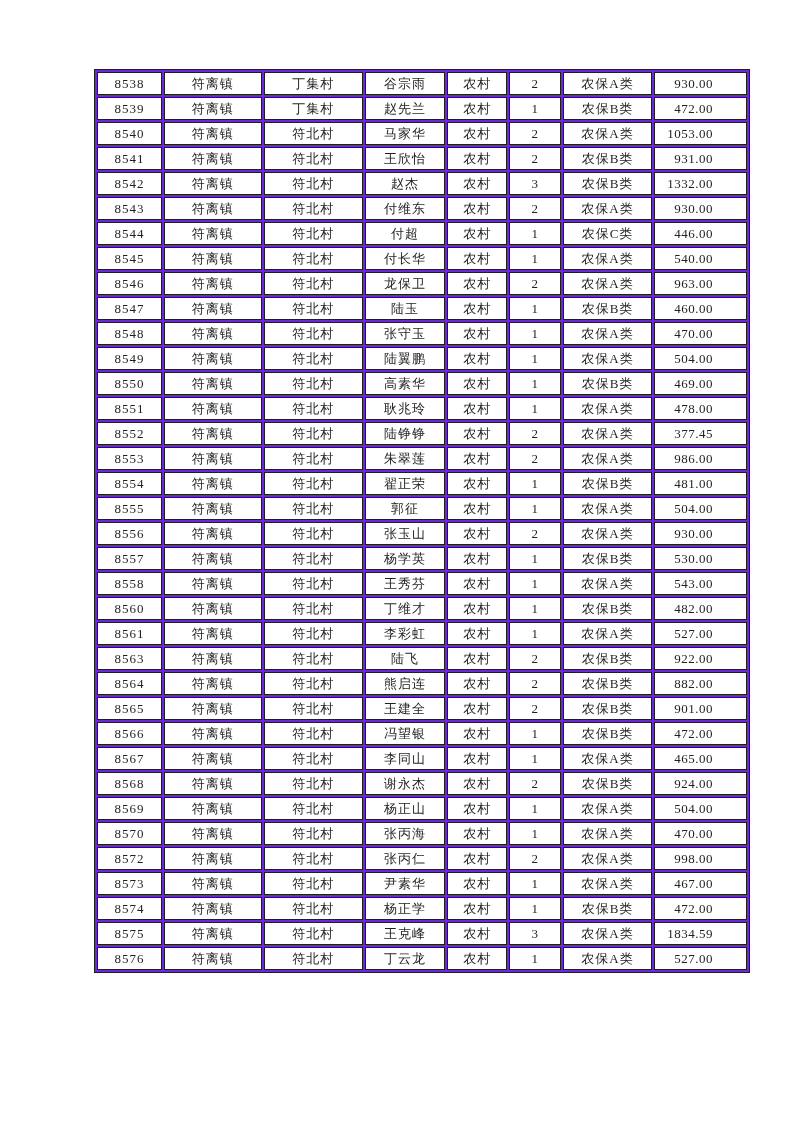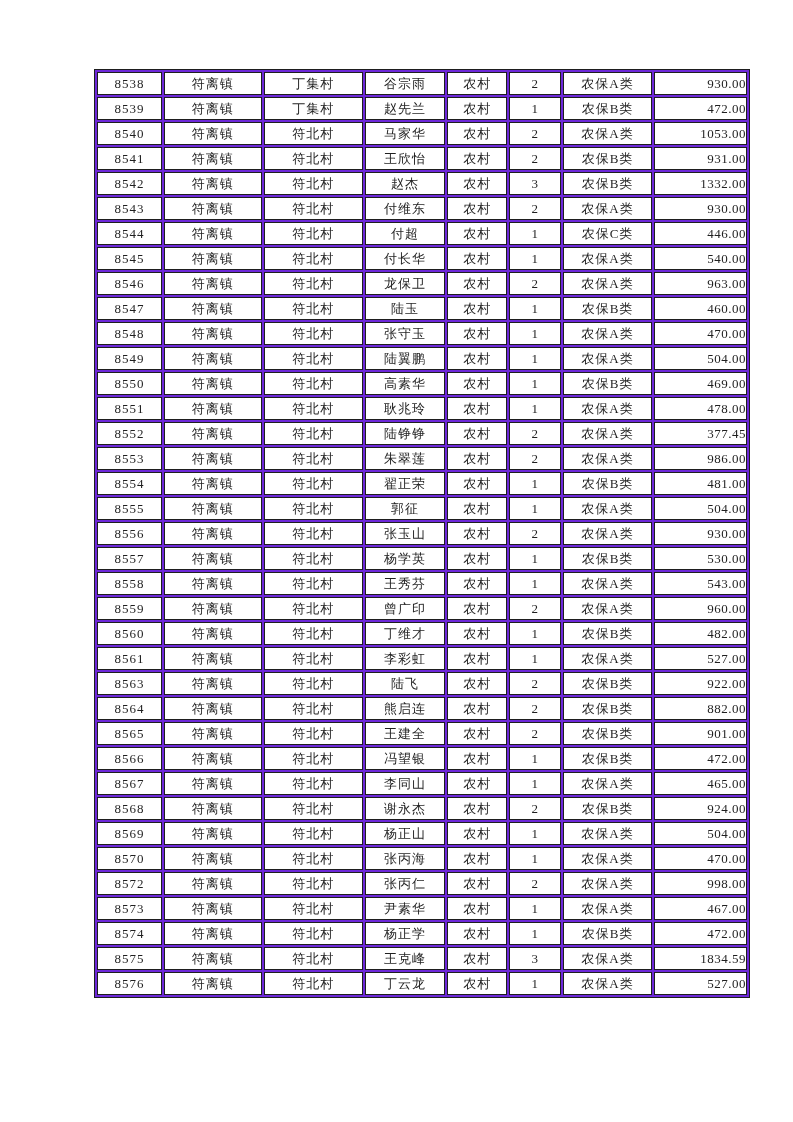--- a/index.html
+++ b/index.html
@@ -37,21 +37,21 @@
     vertical-align: middle;
     font-size: 13px;
     letter-spacing: 1px;
     white-space: nowrap;
     overflow: hidden;
     color: #1f1f1f;
     background: #ffffff;
   }
   table.sheet td.amount {
     text-align: right;
-    padding-right: 0;
+    padding-right: 33px;
     letter-spacing: 0.5px;
   }
   col.c-recordno { width: 65px; }
   col.c-town     { width: 97px; }
   col.c-village  { width: 99px; }
   col.c-name     { width: 80px; }
   col.c-restype  { width: 60px; }
   col.c-count    { width: 52px; }
   col.c-category { width: 88px; }
   col.c-amount   { width: 93px; }
@@ -276,30 +276,20 @@
     <td>8558</td>
     <td>符离镇</td>
     <td>符北村</td>
     <td>王秀芬</td>
     <td>农村</td>
     <td>1</td>
     <td>农保A类</td>
     <td class="amount">543.00</td>
   </tr>
         <tr>
-    <td>8559</td>
-    <td>符离镇</td>
-    <td>符北村</td>
-    <td>曾广印</td>
-    <td>农村</td>
-    <td>2</td>
-    <td>农保A类</td>
-    <td class="amount">960.00</td>
-  </tr>
-        <tr>
     <td>8560</td>
     <td>符离镇</td>
     <td>符北村</td>
     <td>丁维才</td>
     <td>农村</td>
     <td>1</td>
     <td>农保B类</td>
     <td class="amount">482.00</td>
   </tr>
         <tr>

